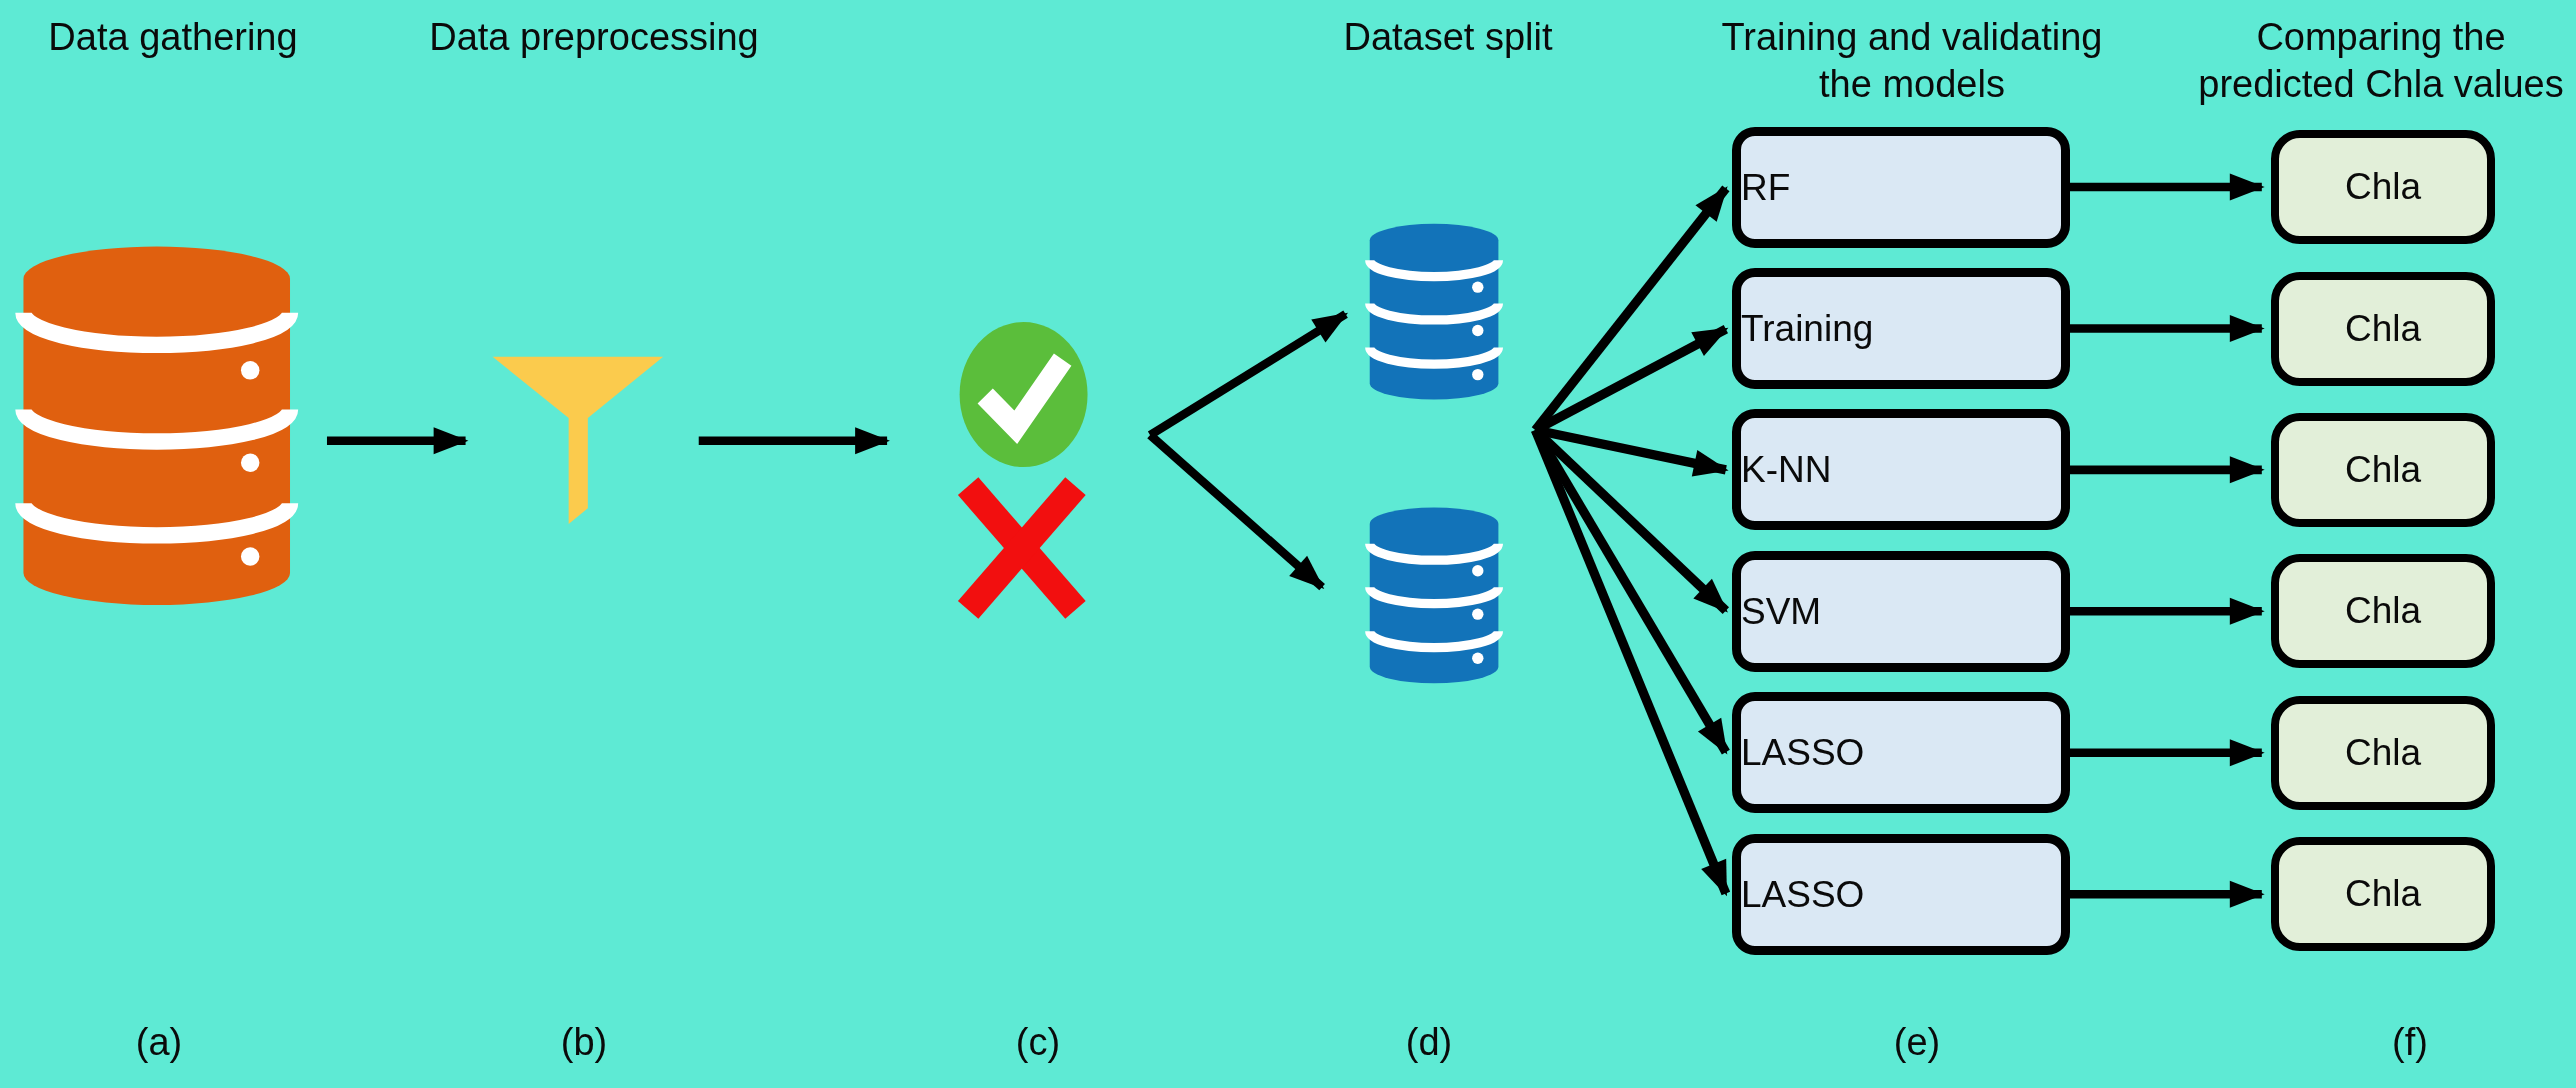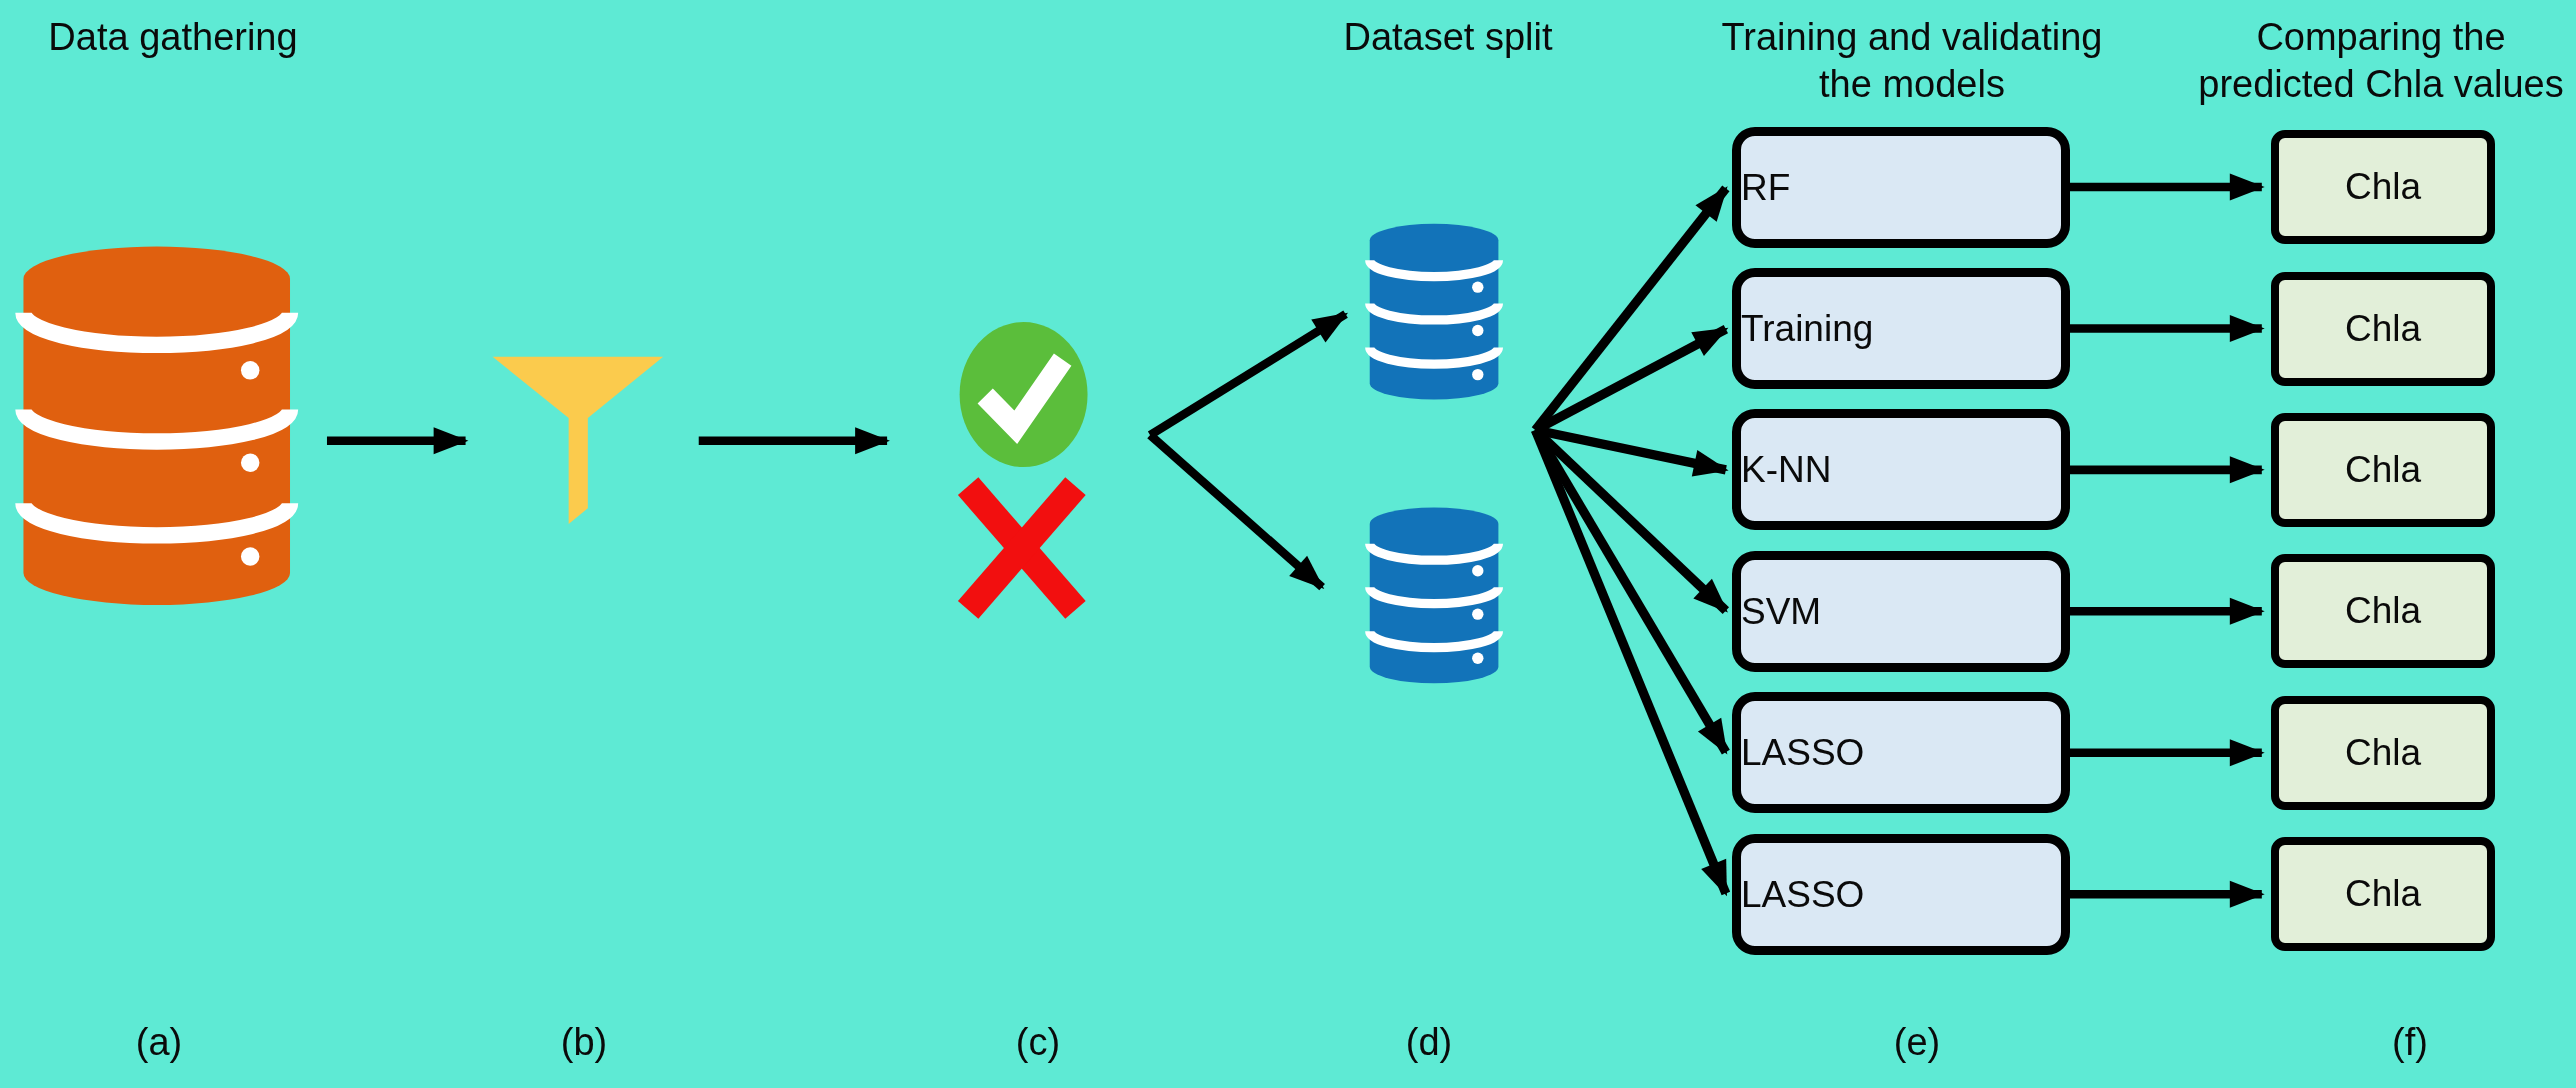--- a/index.html
+++ b/index.html
@@ -41,21 +41,21 @@
     font-size:37px;
   }
   .output-box{
     position:absolute;
     left:2271px;
     width:224px;
     height:114px;
     box-sizing:border-box;
     background:#E2EFD9;
     border:8.5px solid #000;
-    border-radius:14px;
+    border-radius:29px;
     display:flex;
     align-items:center;
     justify-content:center;
     font-size:37px;
   }
   .panel-label{
     position:absolute;
     top:1021px;
     width:142px;
     transform:translateX(-50%);
@@ -150,20 +150,23 @@
       <line x1="2912" y1="661" x2="3182" y2="661" stroke="#000" stroke-width="12" marker-end="url(#ah)"></line>
       <line x1="2912" y1="860" x2="3182" y2="860" stroke="#000" stroke-width="12" marker-end="url(#ah)"></line>
       <line x1="2912" y1="1059" x2="3182" y2="1059" stroke="#000" stroke-width="12" marker-end="url(#ah)"></line>
       <line x1="2912" y1="1258" x2="3182" y2="1258" stroke="#000" stroke-width="12" marker-end="url(#ah)"></line>
     </g>
   </svg>
 
   <div class="stage-title" style="left:173px">
     <span class="line">Data gathering</span>
   </div>
+  <div class="stage-title" style="left:594px">
+    <span class="line">Data preprocessing</span>
+  </div>
   <div class="stage-title" style="left:1448px">
     <span class="line">Dataset split</span>
   </div>
   <div class="stage-title" style="left:1912px">
     <span class="line">Training and validating</span>
     <span class="line">the models</span>
   </div>
   <div class="stage-title" style="left:2381px">
     <span class="line">Comparing the</span>
     <span class="line">predicted Chla values</span>

